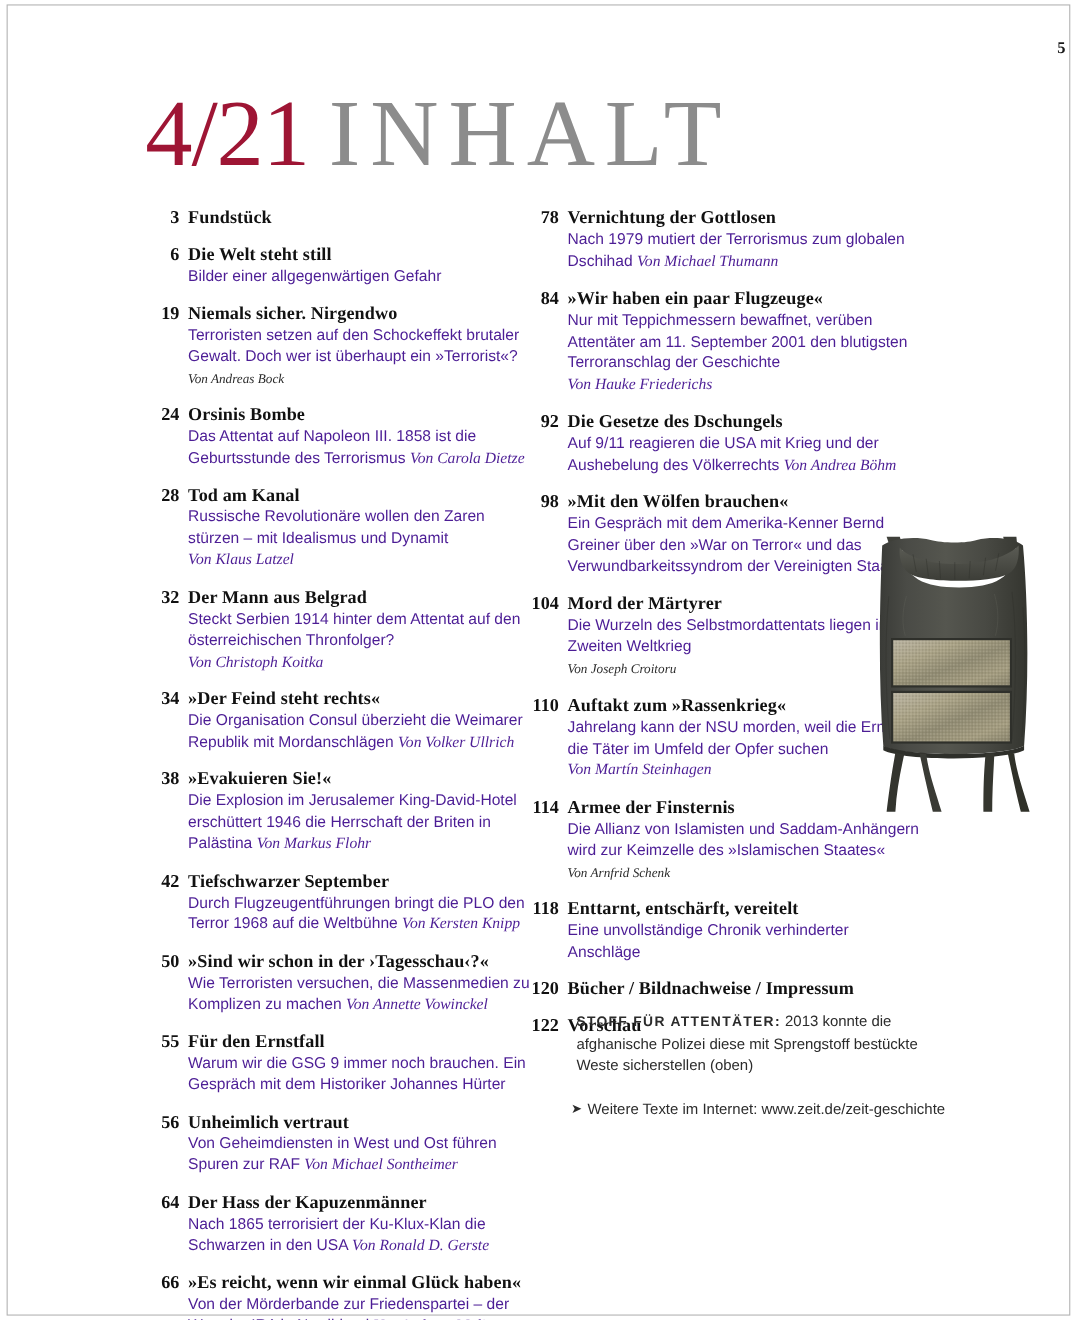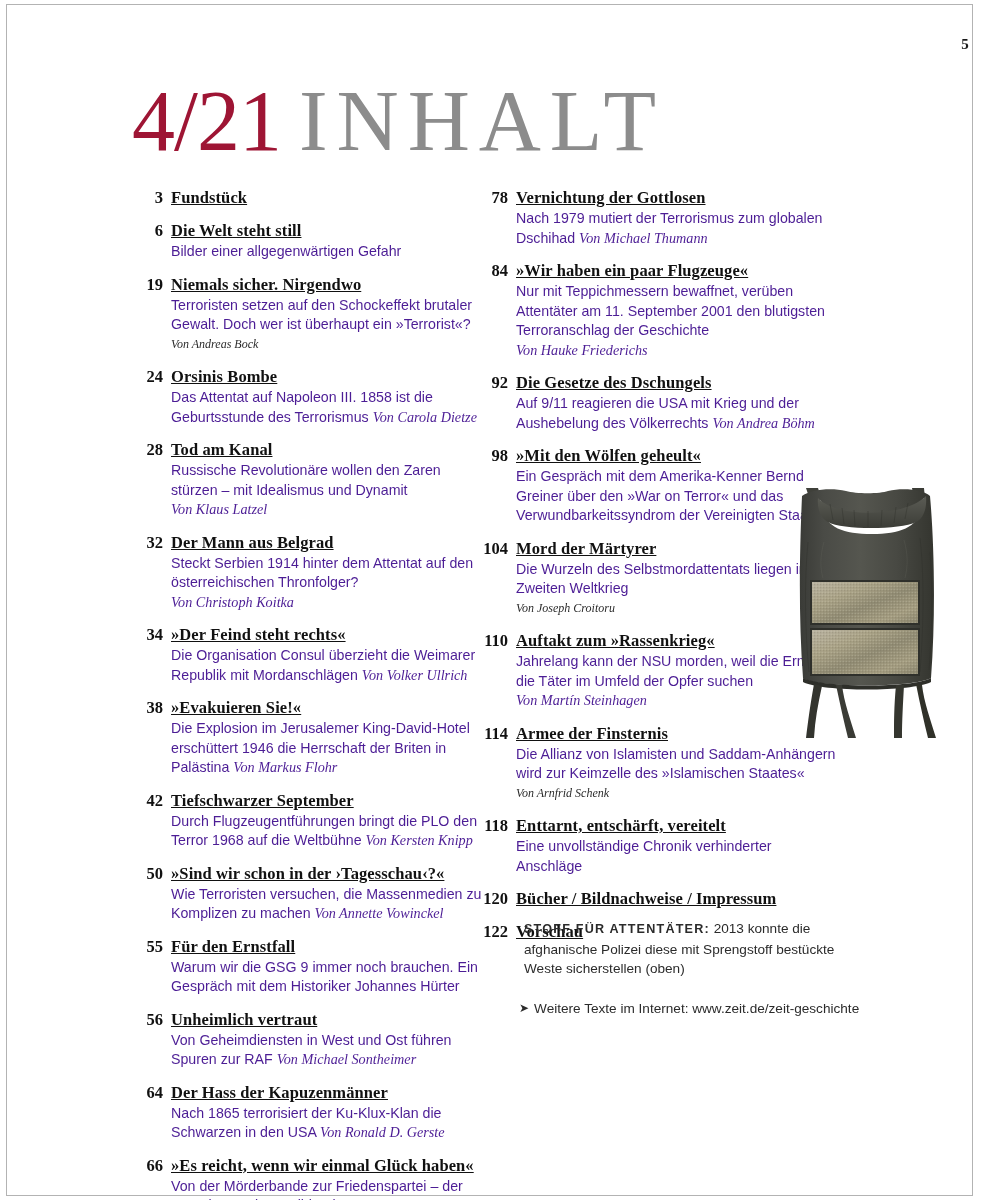--- a/index.html
+++ b/index.html
@@ -91,21 +91,20 @@
     flex: 1 1 auto;
     padding-left: 8px;
   }
   .entry .title {
     font-family: "Liberation Serif", serif;
     font-weight: bold;
     font-size: 16.5px;
     line-height: 20px;
     color: #111111;
     letter-spacing: 0.1px;
-    text-decoration: underline;
   }
   .entry .desc {
     font-family: "Liberation Sans", sans-serif;
     font-size: 14.2px;
     line-height: 19.5px;
     color: #4c1d95;
     margin-top: 1px;
   }
   .entry .desc .by {
     font-family: "Liberation Serif", serif;
@@ -289,21 +288,21 @@
       <div class="entry">
         <div class="num">92</div>
         <div class="body">
           <div class="title">Die Gesetze des Dschungels</div>
           <div class="desc"><span>Auf 9/11 reagieren die USA mit Krieg und der Aushebelung des Völkerrechts</span> <span class="by">Von Andrea Böhm</span></div>
         </div>
       </div>
       <div class="entry">
         <div class="num">98</div>
         <div class="body">
-          <div class="title">»Mit den Wölfen geheult«</div>
+          <div class="title">»Mit den Wölfen brauchen«</div>
           <div class="desc"><span>Ein Gespräch mit dem Amerika-Kenner Bernd Greiner über den »War on Terror« und das Verwundbarkeitssyndrom der Vereinigten Staaten</span></div>
         </div>
       </div>
       <div class="entry">
         <div class="num">104</div>
         <div class="body">
           <div class="title">Mord der Märtyrer</div>
           <div class="desc"><span>Die Wurzeln des Selbstmordattentats liegen im Zweiten Weltkrieg</span></div>
           <div class="byline">Von Joseph Croitoru</div>
         </div>

